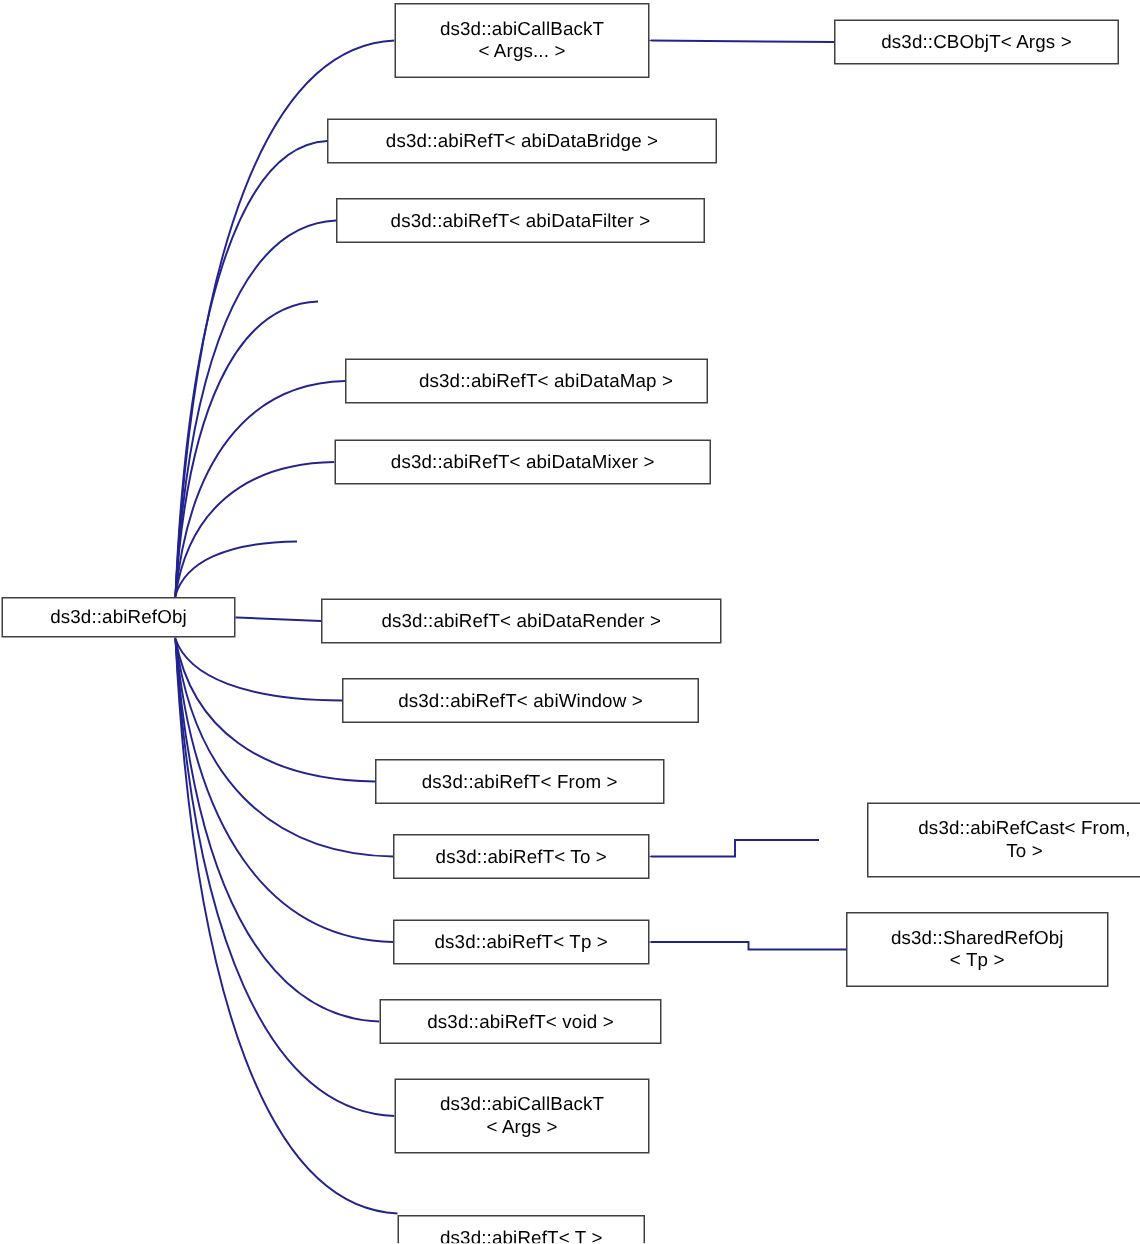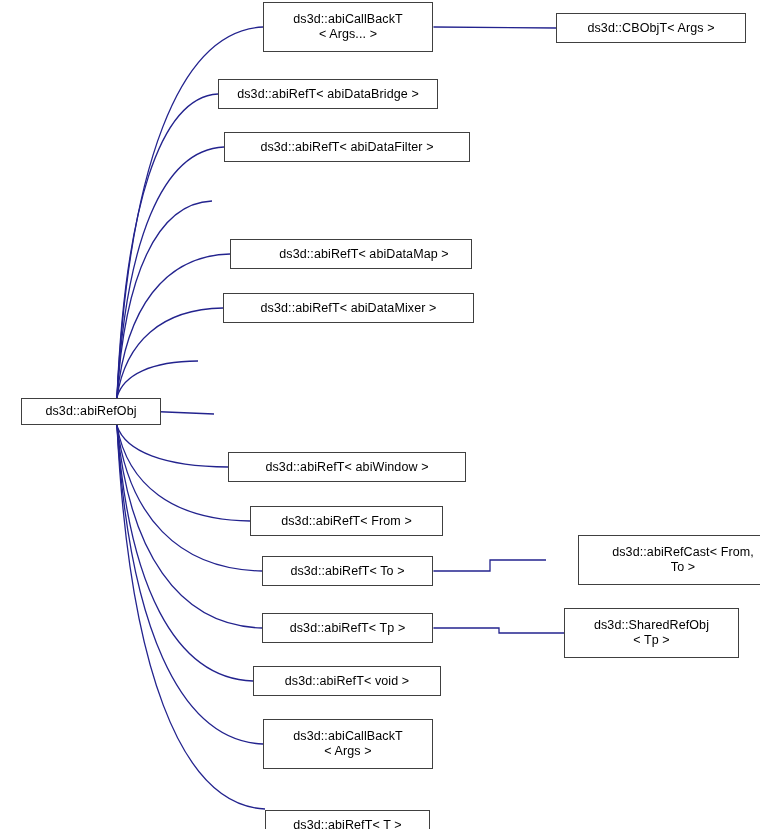--- a/index.html
+++ b/index.html
@@ -75,47 +75,50 @@
         <path d="M117.0,426.0 C128.6,551.2 177.9,626.0 262.0,628.0" marker-start="url(#arrowhead)"></path>
         <path d="M117.0,426.0 C127.9,584.1 174.1,678.5 253.0,681.0" marker-start="url(#arrowhead)"></path>
         <path d="M117.0,426.0 C128.7,623.2 178.3,740.8 263.0,744.0" marker-start="url(#arrowhead)"></path>
         <path d="M117.0,426.0 C128.8,663.5 179.2,805.2 265.0,809.0" marker-start="url(#arrowhead)"></path>
         <path d="M434.0,27.0 L556.0,28.0" marker-start="url(#arrowhead)"></path>
         <path d="M434.0,571.0 L490.0,571.0 L490.0,560.0 L546.0,560.0" marker-start="url(#arrowhead)"></path>
         <path d="M434.0,628.0 L499.0,628.0 L499.0,633.0 L564.0,633.0" marker-start="url(#arrowhead)"></path>
       </g>
   </svg>
 
-  <div class="node root" style="left:21px; top:398px; width:140px; height:27px;">
+  <div class="node root" style="left:1px; top:398px; width:156px; height:27px;">
     <span class="label">ds3d::abiRefObj</span>
   </div>
 
   <div class="node" style="left:263px; top:2px; width:170px; height:50px;">
     <span class="label">ds3d::abiCallBackT
 &lt; Args... &gt;</span>
   </div>
 
-  <div class="node" style="left:218px; top:79px; width:220px; height:30px;text-align:center;">
+  <div class="node" style="left:218px; top:79px; width:260px; height:30px;text-align:center;">
     <span class="label">ds3d::abiRefT&lt; abiDataBridge &gt;</span>
   </div>
 
   <div class="node" style="left:224px; top:132px; width:246px; height:30px;">
     <span class="label">ds3d::abiRefT&lt; abiDataFilter &gt;</span>
   </div>
 
 
   <div class="node" style="left:230px; top:239px; width:242px; height:30px;padding-left:26px;">
     <span class="label">ds3d::abiRefT&lt; abiDataMap &gt;</span>
   </div>
 
   <div class="node" style="left:223px; top:293px; width:251px; height:30px;">
     <span class="label">ds3d::abiRefT&lt; abiDataMixer &gt;</span>
   </div>
 
 
+  <div class="node" style="left:214px; top:399px; width:267px; height:30px;">
+    <span class="label">ds3d::abiRefT&lt; abiDataRender &gt;</span>
+  </div>
 
   <div class="node" style="left:228px; top:452px; width:238px; height:30px;">
     <span class="label">ds3d::abiRefT&lt; abiWindow &gt;</span>
   </div>
 
   <div class="node" style="left:250px; top:506px; width:193px; height:30px;">
     <span class="label">ds3d::abiRefT&lt; From &gt;</span>
   </div>
 
   <div class="node" style="left:262px; top:556px; width:171px; height:30px;">

